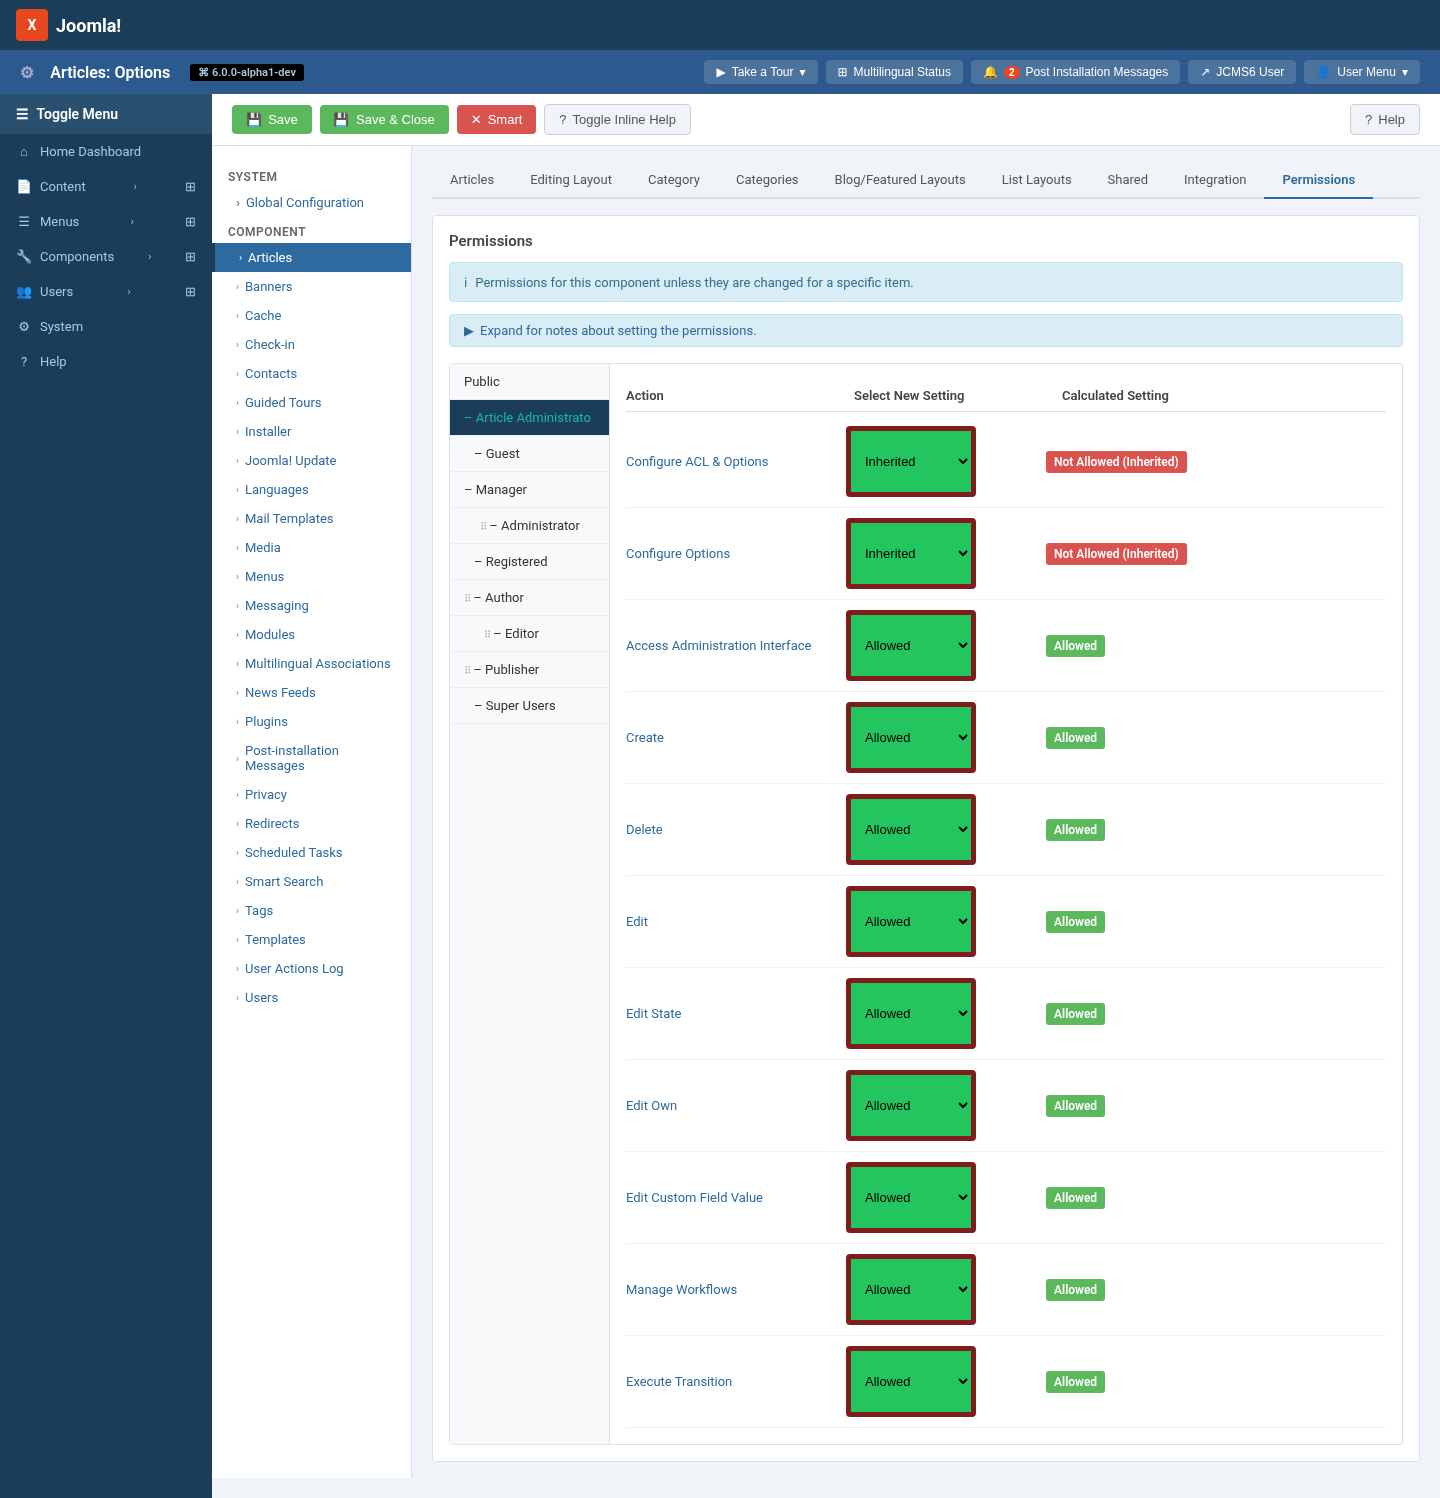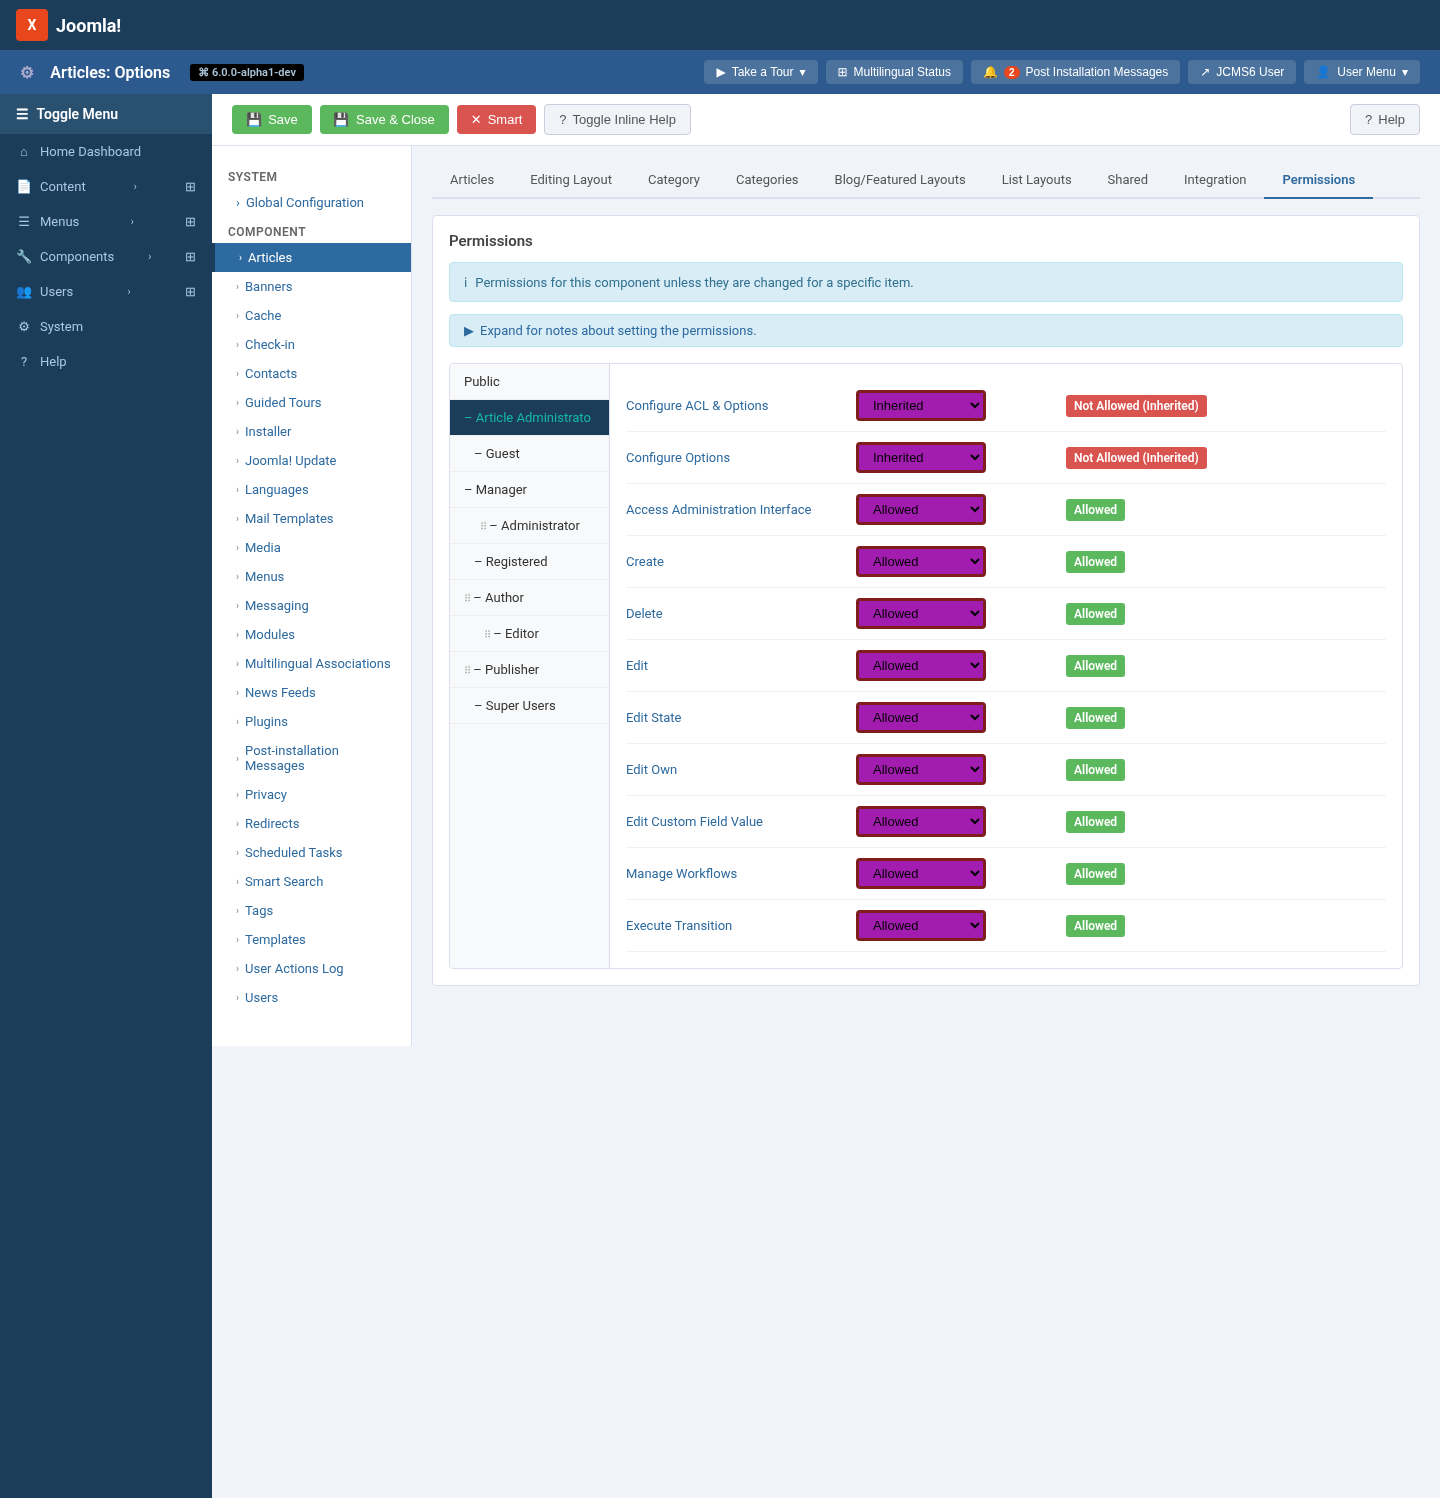--- a/index.html
+++ b/index.html
@@ -65,24 +65,24 @@
     .perms-layout { display: flex; gap: 0; border: 1px solid #dde; border-radius: 4px; overflow: hidden; }
     .groups-list { width: 160px; background: #f8f9fa; border-right: 1px solid #dde; flex-shrink: 0; }
     .group-item { padding: 10px 14px; cursor: pointer; font-size: 13px; color: #333; border-bottom: 1px solid #eee; display: flex; align-items: center; gap: 4px; }
     .group-item.active { background: #1c3d5a; color: #14b8a6; }
     .group-item .drag-dots { color: #aaa; font-size: 10px; margin-right: 2px; }
 
     
     .actions-table { flex: 1; padding: 16px; overflow-x: auto; }
     .actions-header { display: grid; grid-template-columns: 220px 200px 200px; gap: 8px; padding: 8px 0; border-bottom: 1px solid #dde; margin-bottom: 4px; }
     .actions-header-cell { font-weight: 600; color: #444; font-size: 13px; }
-    .action-row { display: grid; grid-template-columns: 220px 200px 200px; gap: 10px; padding: 10px 0; border-bottom: 1px solid #f0f0f0; align-items: center; }
+    .action-row { display: grid; grid-template-columns: 220px 200px 200px; gap: 0; padding: 10px 0; border-bottom: 1px solid #f0f0f0; align-items: center; }
     .action-name { color: #2d6a9f; font-size: 13px; cursor: pointer; }
     .action-select { display: flex; align-items: center; gap: 0; }
-    .action-select select { padding: 4px 10px; border: 3px solid #7f1d1d; border-radius: 4px; font-size: 13px; background: #a21caf; cursor: pointer; min-width: 130px; }
+    .action-select select { padding: 22px 10px; border: 5px solid #7f1d1d; border-radius: 4px; font-size: 13px; background: #22c55e; cursor: pointer; min-width: 130px; }
     .badge-allowed { background: #5cb85c; color: #fff; padding: 4px 8px; border-radius: 3px; font-size: 12px; font-weight: 600; display: inline-block; }
     .badge-not-allowed { background: #d9534f; color: #fff; padding: 4px 8px; border-radius: 3px; font-size: 12px; font-weight: 600; display: inline-block; white-space: nowrap; }
   </style>
 </head>
 <body>
 
 <div class="topbar">
   <div class="logo">
     <div class="logo-icon">X</div>
     <span>Joomla!</span>
@@ -285,20 +285,25 @@
                 </div>
                 <div class="group-item">
                   <span style=""><span class="drag-dots">⠿</span>– Publisher</span>
                 </div>
                 <div class="group-item">
                   <span style="margin-left:10px">– Super Users</span>
                 </div>
               </div>
 
             <div class="actions-table">
+              <div class="actions-header">
+                <div class="actions-header-cell">Action</div>
+                <div class="actions-header-cell">Select New Setting</div>
+                <div class="actions-header-cell">Calculated Setting</div>
+              </div>
               <div id="actions-rows">
                   <div class="action-row">
     <div class="action-name">Configure ACL &amp; Options</div>
     <div class="action-select">
       <select><option selected="">Inherited</option><option>Allowed</option><option>Denied</option></select>
     </div>
     <div><span class="badge-not-allowed">Not Allowed (Inherited)</span></div>
   </div>
                   <div class="action-row">
     <div class="action-name">Configure Options</div>

